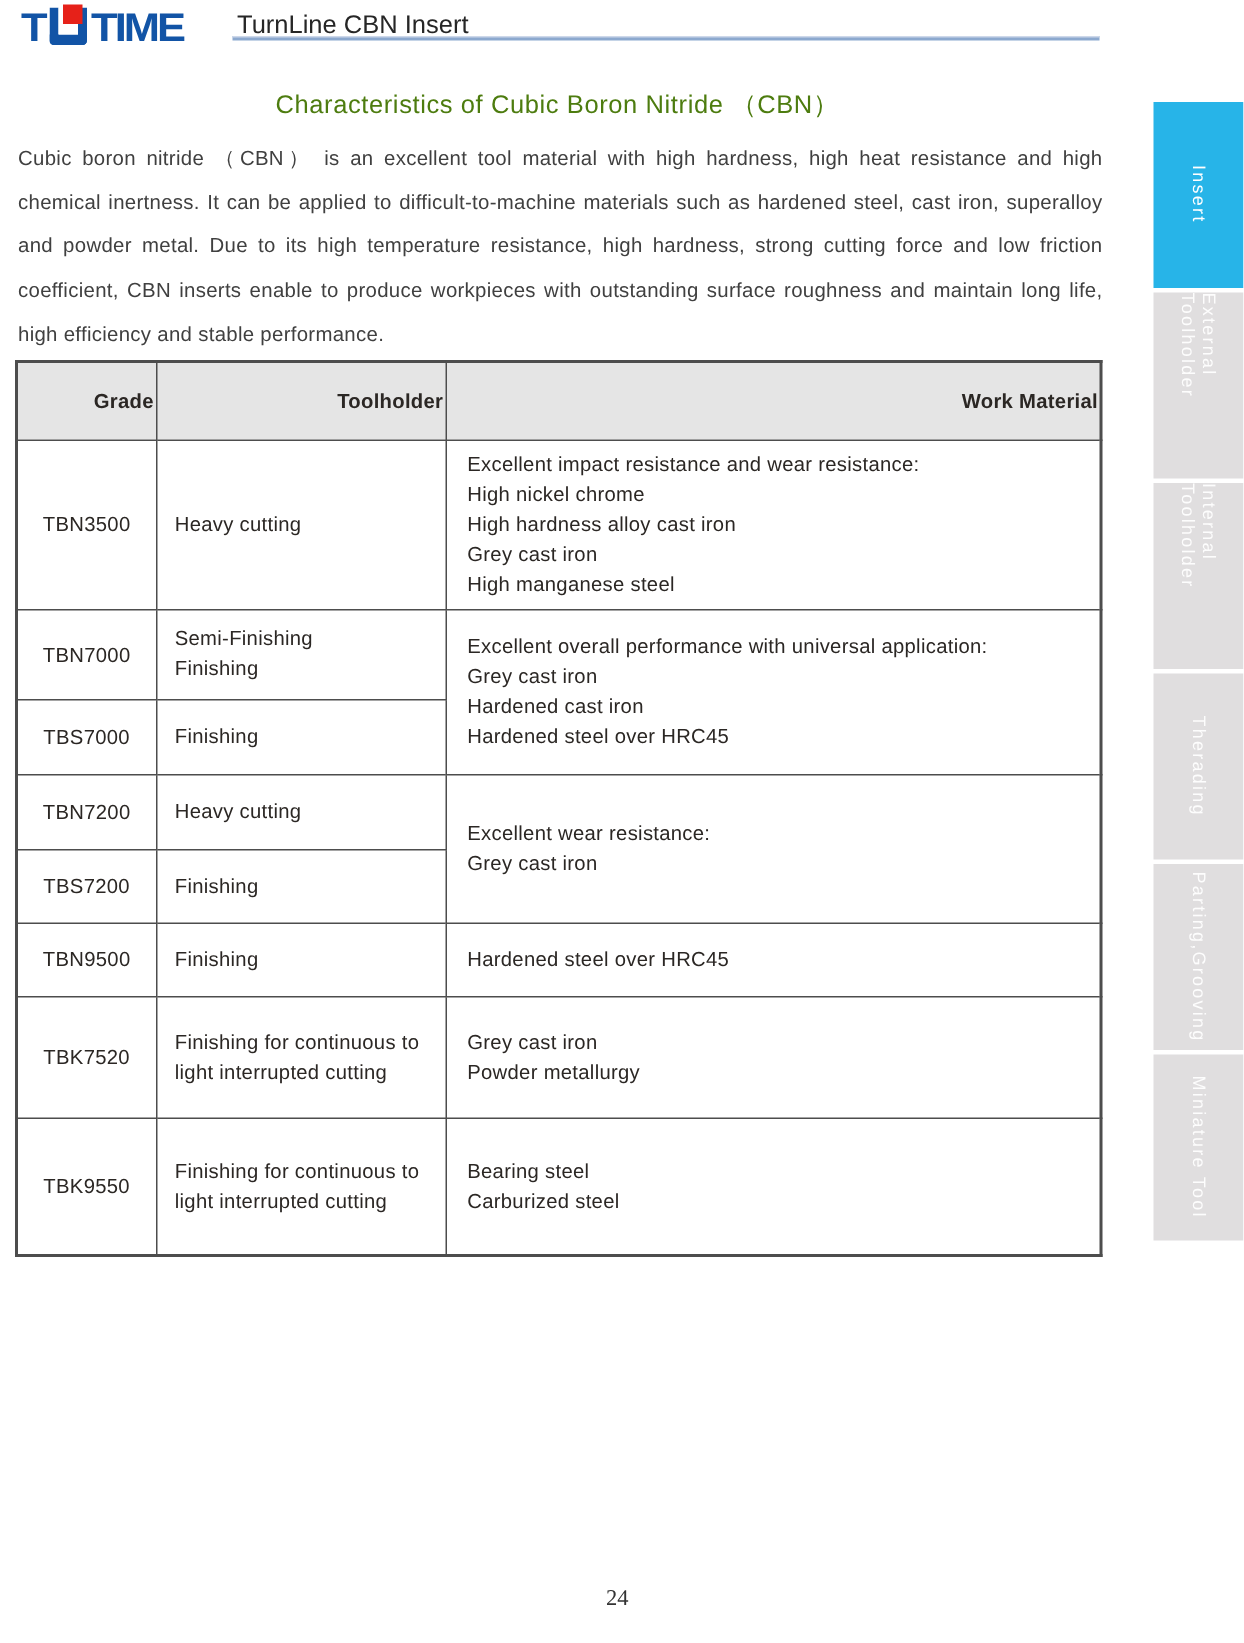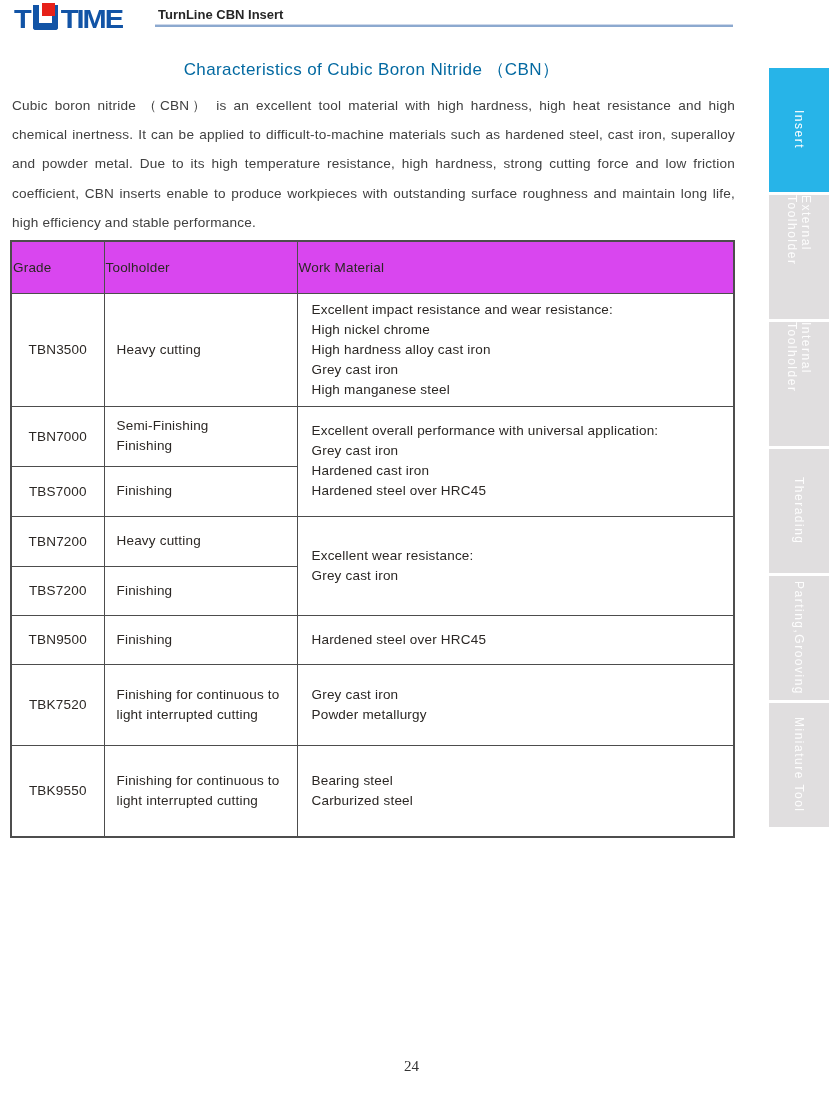--- a/index.html
+++ b/index.html
@@ -11,39 +11,39 @@
   
   .brand{position:absolute;left:14px;top:3px;display:flex;align-items:flex-end;}
   .logo{display:flex;align-items:flex-end;height:28px;}
   .logo-letter{font-weight:900;font-size:29px;line-height:26px;color:#1254a6;
     letter-spacing:-2px;transform:scaleY(0.92);transform-origin:bottom;}
   .logo-o{position:relative;width:25px;height:25px;margin:0 3px 1px 3px;display:inline-block;}
   .logo-o .u{position:absolute;left:0;right:0;top:0;bottom:0;
     border-left:6px solid #1254a6;border-right:6px solid #1254a6;border-bottom:7px solid #1254a6;
     border-radius:0 0 3px 3px;}
   .logo-o .red{position:absolute;top:-2px;right:3px;width:13px;height:13px;background:#e62119;}
-  .tagline{position:absolute;left:158px;top:7px;font-weight:700;font-size:13px;color:#262626;
+  .tagline{position:absolute;left:158px;top:7px;font-weight:400;font-size:17px;color:#262626;
     letter-spacing:0px;white-space:nowrap;}
   .header-rule{position:absolute;left:155px;top:24px;width:578px;height:2px;
     background:#8ca9cf;border-top:1px solid #cdd8ea;}
 
   
   .doc-title{position:absolute;left:10px;top:58px;width:723px;text-align:center;
-    font-size:17px;color:#0369a1;letter-spacing:0.4px;}
+    font-size:17px;color:#4d7c0f;letter-spacing:0.4px;}
   .doc-intro{position:absolute;left:12px;top:91px;width:723px;
     font-size:13.6px;line-height:29.2px;letter-spacing:0.2px;color:#404040;
     text-align:justify;}
 
   
   .grade-table{position:absolute;left:10px;top:240px;width:723px;
     border-collapse:collapse;table-layout:fixed;
     font-size:13.5px;color:#2b2724;letter-spacing:0.2px;}
   .grade-table th,.grade-table td{border:1px solid #4d4d4d;}
   .grade-table{border:2px solid #4d4d4d;}
-  .grade-table th{background:#d946ef;font-weight:400;text-align:left;}
+  .grade-table th{background:#e5e5e5;font-weight:700;text-align:right;}
   .col-g{width:93px;}.col-a{width:193px;}.col-m{width:437px;}
   td.g{text-align:center;}
   td.a{text-align:left;padding:4px 6px 4px 12px;line-height:20px;white-space:pre-line;}
   td.m{text-align:left;padding:6px 8px 6px 14px;line-height:20px;white-space:pre-line;}
   tr.hrow{height:52px;}
   tr.r0{height:100px;} tr.r1{height:60px;padding-left:41px;} tr.r2{height:50px;}
   tr.r3{height:50px;} tr.r4{height:49px;} tr.r5{height:49px;}
   tr.r6{height:81px;padding-left:24px;} tr.r7{height:92px;}
 
   

